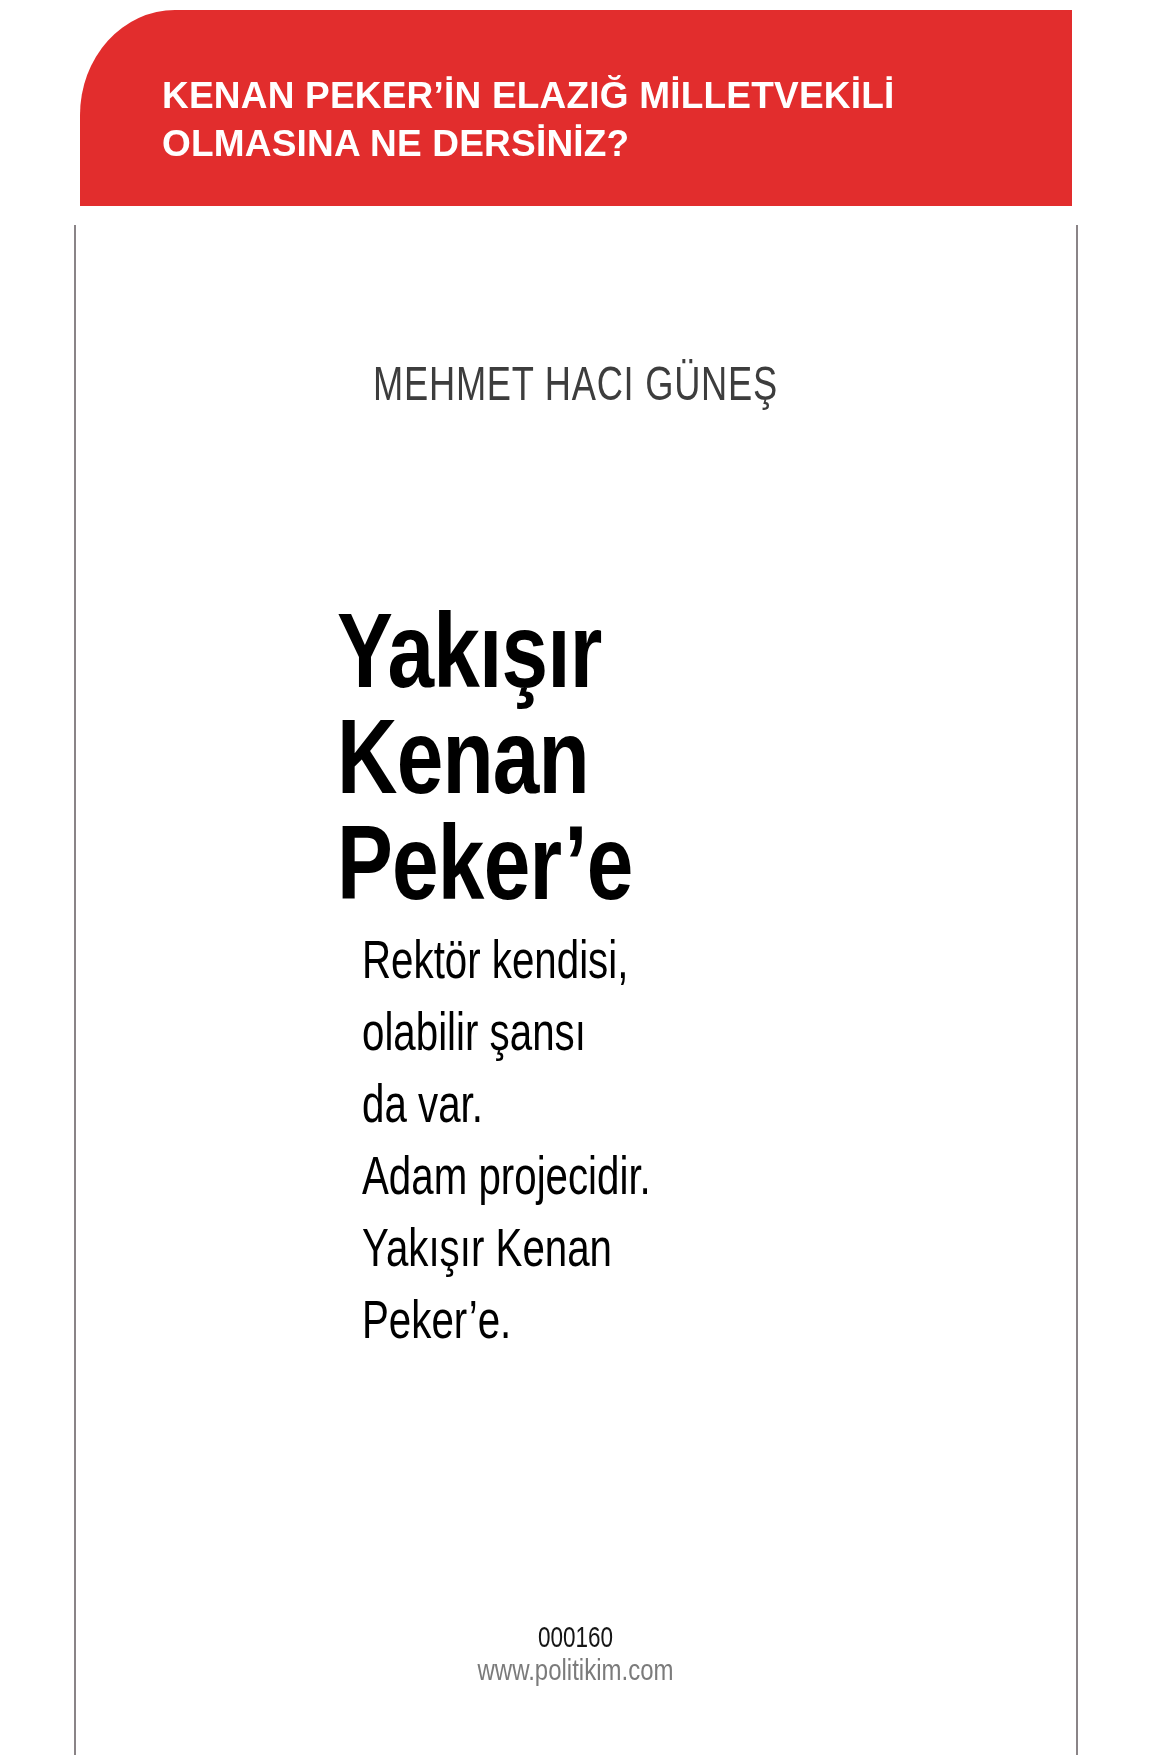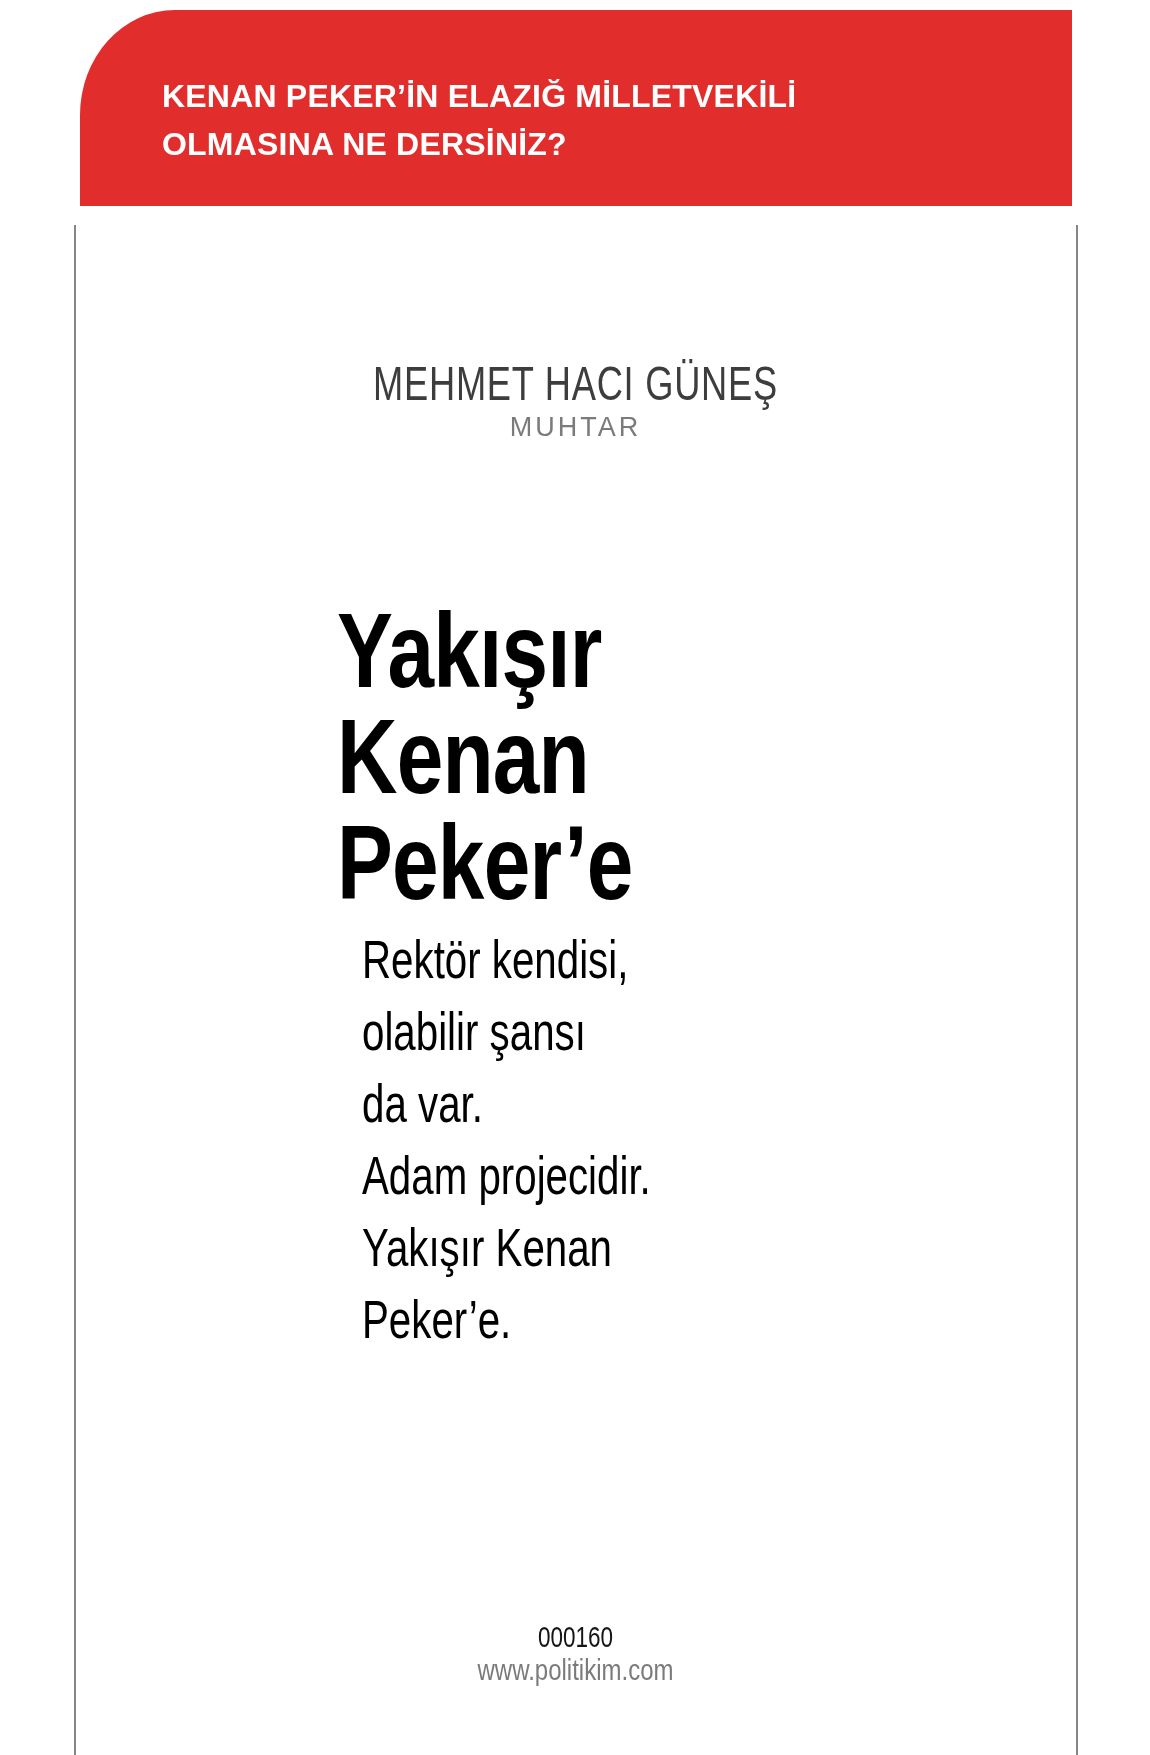--- a/index.html
+++ b/index.html
@@ -24,21 +24,21 @@
     top: 10px;
     width: 992px;
     height: 196px;
     background: #e22d2d;
     border-top-left-radius: 95px 105px;
   }
   .banner-text {
     position: absolute;
     left: 82px;
     top: 62px;
-    font-size: 32px;
+    font-size: 37px;
     font-weight: bold;
     line-height: 48px;
     color: #ffffff;
     white-space: pre-line;
     letter-spacing: 0.2px;
   }
   
   .frame-line {
     position: absolute;
     top: 225px;
@@ -136,21 +136,20 @@
   <div class="banner" style="background-color: rgb(226, 45, 45);">
     <div class="banner-text" style="color: rgb(255, 255, 255);">KENAN PEKER’İN ELAZIĞ MİLLETVEKİLİ
 OLMASINA NE DERSİNİZ?</div>
   </div>
 
   <div class="frame-line frame-left" style="background-color: rgb(138, 132, 135);"></div>
   <div class="frame-line frame-right" style="background-color: rgb(138, 132, 135);"></div>
 
   <div class="person-name" style="color: rgb(61, 61, 61);">MEHMET HACI GÜNEŞ</div>
 
-  <div class="person-title" style="color: rgb(123, 123, 123);">MUHTAR</div>
 
   <div class="quote-headline" style="color: rgb(0, 0, 0);">Yakışır
 Kenan
 Peker’e</div>
 
   <div class="quote-body" style="color: rgb(0, 0, 0);">Rektör kendisi,
 olabilir şansı
 da var.
 Adam projecidir.
 Yakışır Kenan

